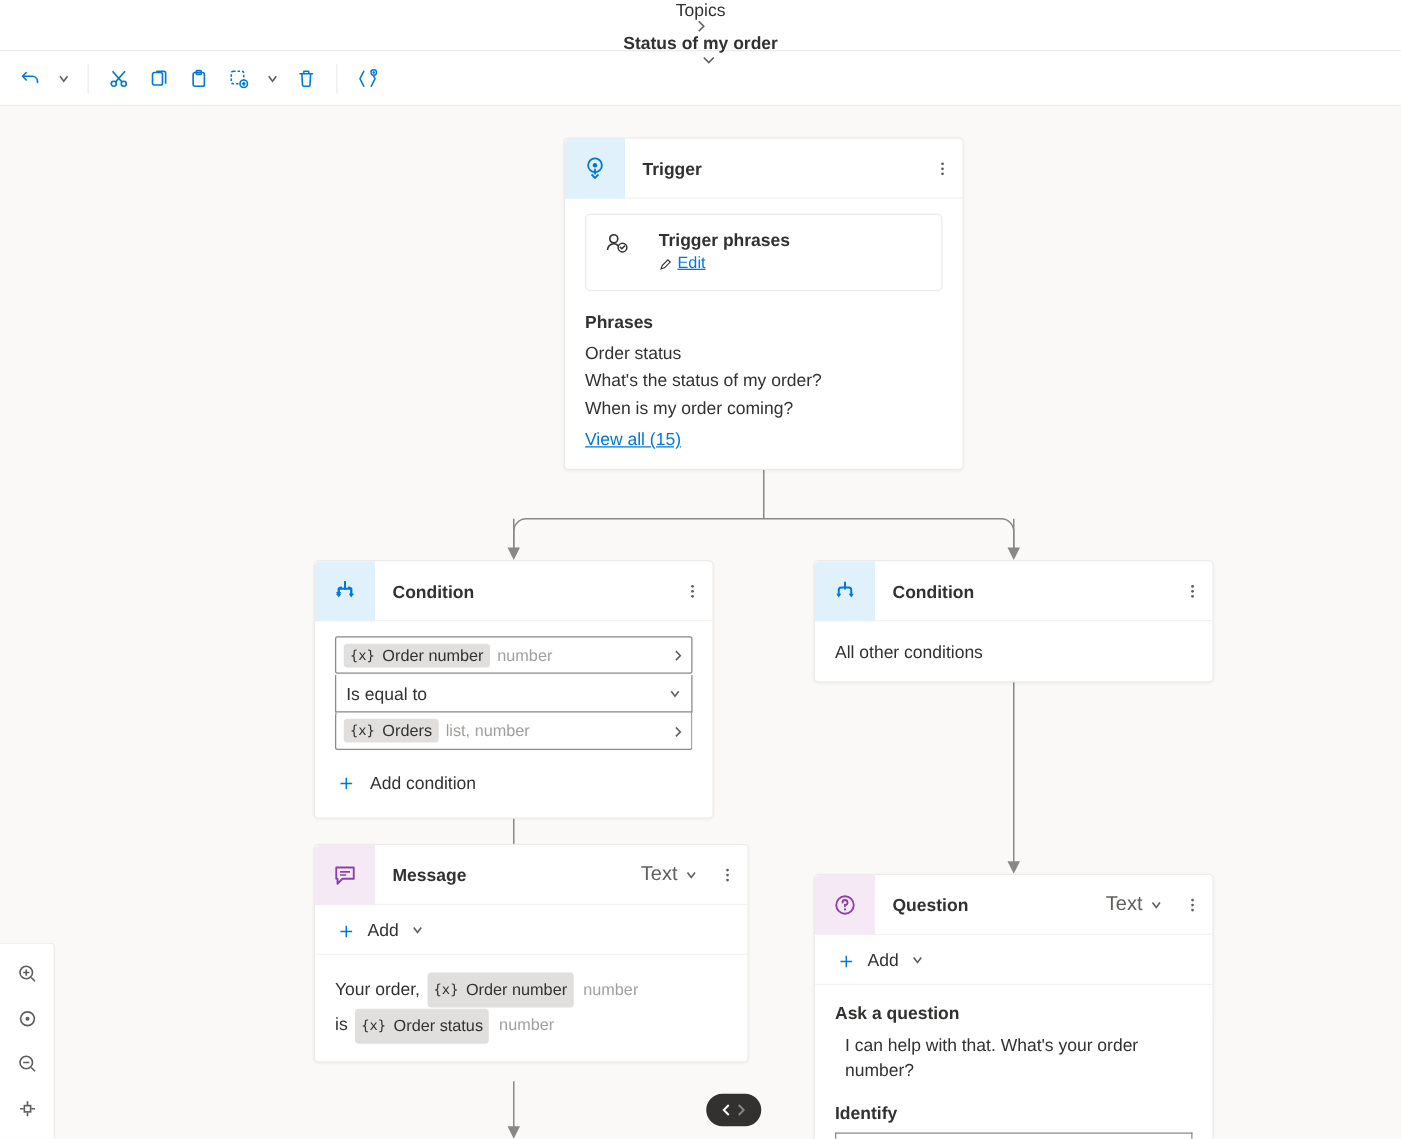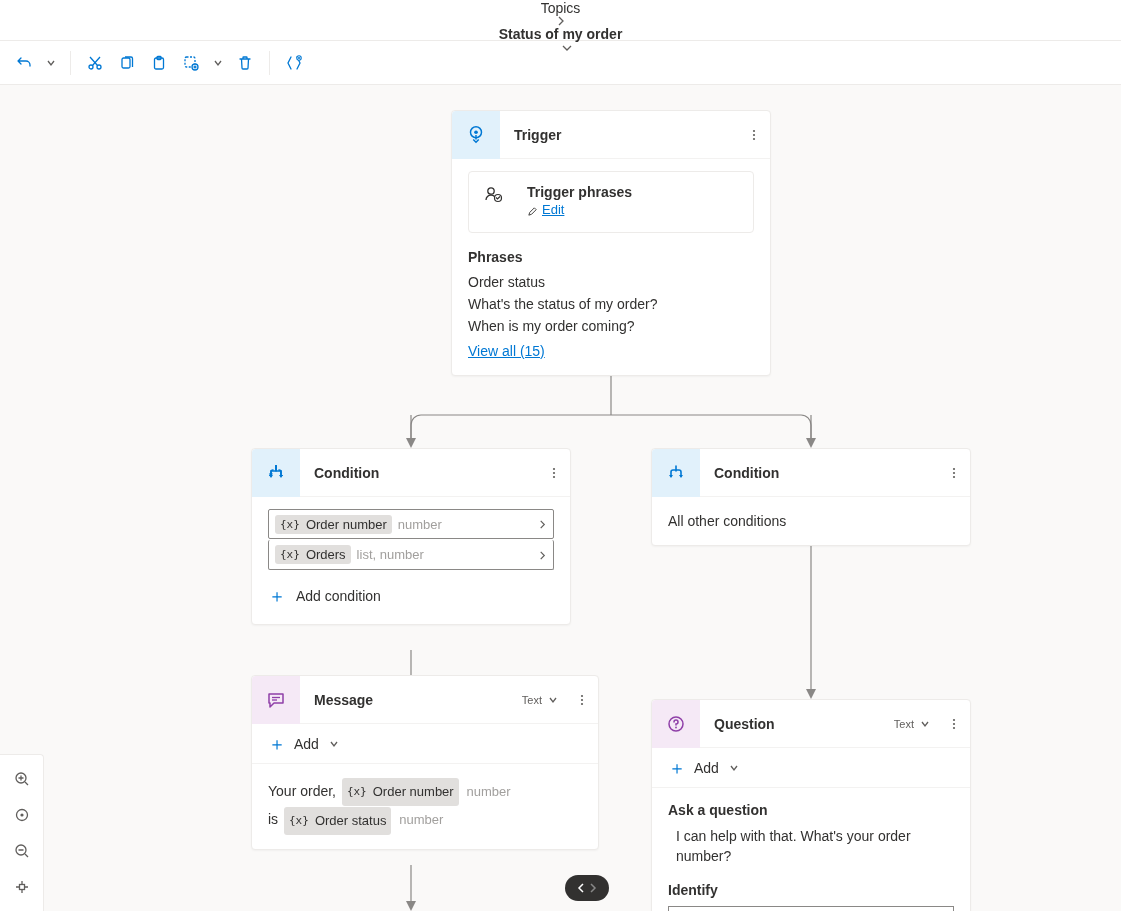--- a/index.html
+++ b/index.html
@@ -12,21 +12,21 @@
   .toolbar { height:44px; display:flex; align-items:center; padding:0 10px; border-bottom:1px solid #edebe9; gap:4px; }
   .tool-btn { width:28px; height:28px; display:flex; align-items:center; justify-content:center; border-radius:2px; cursor:pointer; color:#0078d4; }
   .tool-sep { width:1px; height:24px; background:#edebe9; margin:0 6px; }
   .tool-chevron { color:#605e5c; }
   .canvas { position:absolute; top:85px; left:0; right:0; bottom:0; background:#faf9f8; overflow:hidden; }
   .node { position:absolute; background:#fff; border:1px solid #edebe9; border-radius:4px; box-shadow:0 1px 2px rgba(0,0,0,0.04); }
   .node-header { display:flex; align-items:center; height:48px; border-bottom:1px solid #f3f2f1; }
   .node-icon-box { width:48px; height:48px; display:flex; align-items:center; justify-content:center; border-top-left-radius:4px; }
   .node-title { font-weight:600; flex:1; padding-left:14px; }
   .node-menu { width:32px; display:flex; align-items:center; justify-content:center; color:#605e5c; cursor:pointer; }
-  .node-type-label { font-size:11px; color:#605e5c; margin-right:4px; }
+  .node-type-label { font-size:16px; color:#605e5c; margin-right:4px; }
   .icon-trigger-bg { background:#e1f1fb; }
   .icon-condition-bg { background:#e1f1fb; }
   .icon-message-bg { background:#f5e9f6; }
   .icon-question-bg { background:#f5e9f6; }
   .trigger-body { padding:12px 16px 16px 16px; }
   .trigger-phrases-box { border:1px solid #edebe9; border-radius:4px; padding:12px 14px; display:flex; gap:24px; align-items:flex-start; margin-bottom:16px; }
   .trigger-phrases-title { font-weight:600; }
   .edit-link { color:#0078d4; text-decoration:underline; font-size:13px; cursor:pointer; display:inline-flex; align-items:flex-end; gap:4px; margin-top:2px; }
   .phrases-label { font-weight:600; margin-bottom:6px; }
   .phrase-item { padding:3px 0; }
@@ -234,20 +234,26 @@
       <div class="var-row">
         <span class="var-chip">
             <span class="vx">{x}</span>
             <span>Order number</span>
           </span>
         <span class="var-type">number</span>
         <span class="chev"><svg width="9" height="9" viewBox="0 0 10 10">
               <path d="M3 1 L7 5 L3 9" stroke="#605e5c" stroke-width="1.3" fill="none"></path>
             </svg></span>
       </div>
+      <div class="op-row">
+        <span>Is equal to</span>
+        <span class="chev"><svg width="10" height="10" viewBox="0 0 10 10">
+              <path d="M2 3 L5 7 L8 3" stroke="#605e5c" stroke-width="1.3" fill="none"></path>
+            </svg></span>
+      </div>
       <div class="var-row second">
         <span class="var-chip">
             <span class="vx">{x}</span>
             <span>Orders</span>
           </span>
         <span class="var-type">list, number</span>
         <span class="chev"><svg width="9" height="9" viewBox="0 0 10 10">
               <path d="M3 1 L7 5 L3 9" stroke="#605e5c" stroke-width="1.3" fill="none"></path>
             </svg></span>
       </div>

